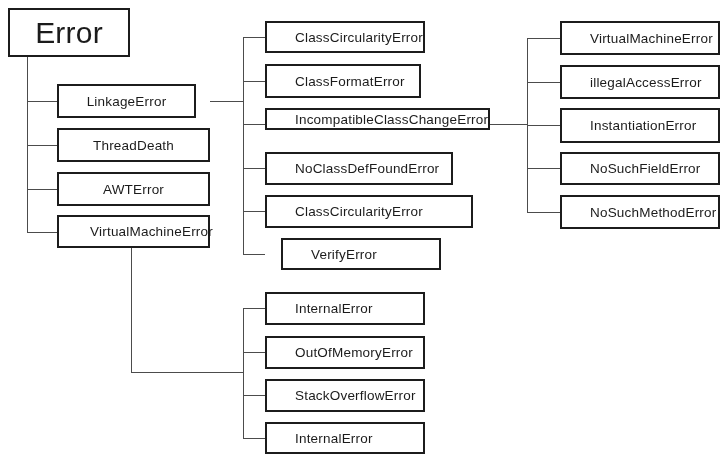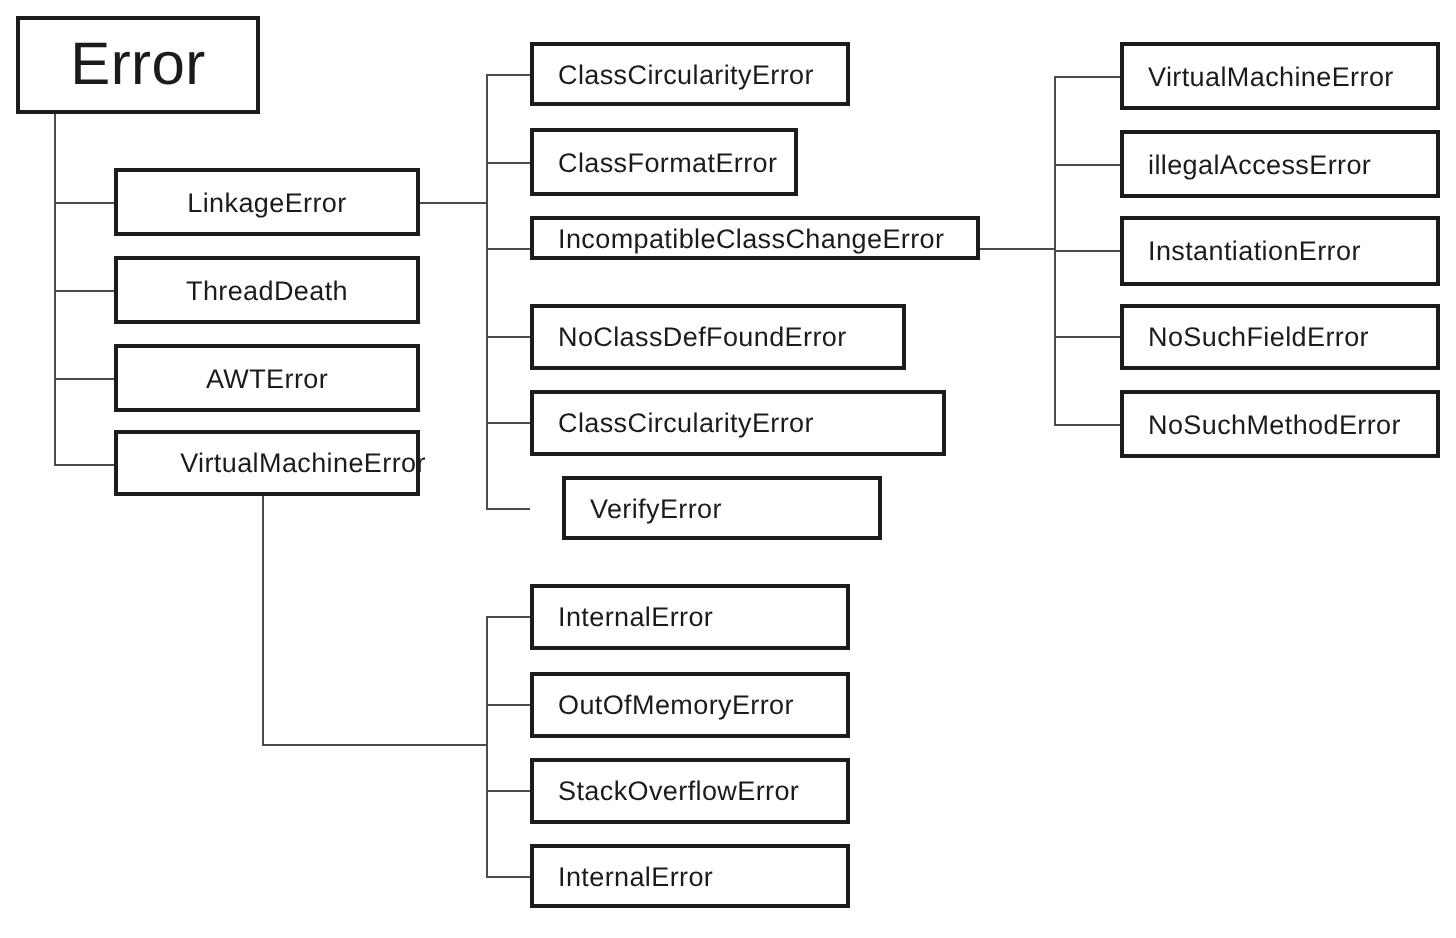--- a/index.html
+++ b/index.html
@@ -16,21 +16,21 @@
     overflow: hidden;
   }
   .box {
     position: absolute;
     box-sizing: border-box;
     border: 2px solid #1c1c1c;
     background: #ffffff;
     color: #1b1b1b;
     display: flex;
     align-items: center;
-    padding-left: 12px;
+    padding-left: 28px;
     font-size: 13.5px;
     letter-spacing: 0.2px;
     white-space: nowrap;
   }
   .box.center {
     justify-content: center;
     padding-left: 0;
   }
   .line {
     position: absolute;
@@ -62,26 +62,26 @@
     <div class="line" style="left: 527px; top: 168px; width: 33px; height: 1px; background: rgb(76, 76, 76);"></div>
     <div class="line" style="left: 527px; top: 212px; width: 33px; height: 1px; background: rgb(76, 76, 76);"></div>
     <div class="line" style="left: 131px; top: 248px; width: 1px; height: 125px; background: rgb(76, 76, 76);"></div>
     <div class="line" style="left: 131px; top: 372px; width: 112px; height: 1px; background: rgb(76, 76, 76);"></div>
     <div class="line" style="left: 243px; top: 308px; width: 1px; height: 131px; background: rgb(76, 76, 76);"></div>
     <div class="line" style="left: 243px; top: 308px; width: 22px; height: 1px; background: rgb(76, 76, 76);"></div>
     <div class="line" style="left: 243px; top: 352px; width: 22px; height: 1px; background: rgb(76, 76, 76);"></div>
     <div class="line" style="left: 243px; top: 395px; width: 22px; height: 1px; background: rgb(76, 76, 76);"></div>
     <div class="line" style="left: 243px; top: 438px; width: 22px; height: 1px; background: rgb(76, 76, 76);"></div>
     <div class="box center" style="left: 8px; top: 8px; width: 122px; height: 49px; border-color: rgb(28, 28, 28); font-size: 30px;">Error</div>
-    <div class="box center" style="left: 57px; top: 84px; width: 153px; height: 34px; border-color: rgb(28, 28, 28);">LinkageError</div>
+    <div class="box center" style="left: 57px; top: 84px; width: 139px; height: 34px; border-color: rgb(28, 28, 28);">LinkageError</div>
     <div class="box center" style="left: 57px; top: 128px; width: 153px; height: 34px; border-color: rgb(28, 28, 28);">ThreadDeath</div>
     <div class="box center" style="left: 57px; top: 172px; width: 153px; height: 34px; border-color: rgb(28, 28, 28);">AWTError</div>
     <div class="box center" style="left: 57px; top: 215px; width: 153px; height: 33px; border-color: rgb(28, 28, 28); padding-left: 36px;">VirtualMachineError</div>
     <div class="box" style="left: 265px; top: 21px; width: 160px; height: 32px; border-color: rgb(28, 28, 28);">ClassCircularityError</div>
-    <div class="box" style="left: 265px; top: 64px; width: 134px; height: 34px; border-color: rgb(28, 28, 28);">ClassFormatError</div>
+    <div class="box" style="left: 265px; top: 64px; width: 156px; height: 34px; border-color: rgb(28, 28, 28);">ClassFormatError</div>
     <div class="box" style="left: 265px; top: 108px; width: 225px; height: 22px; border-color: rgb(28, 28, 28);">IncompatibleClassChangeError</div>
     <div class="box" style="left: 265px; top: 152px; width: 188px; height: 33px; border-color: rgb(28, 28, 28);">NoClassDefFoundError</div>
     <div class="box" style="left: 265px; top: 195px; width: 208px; height: 33px; border-color: rgb(28, 28, 28);">ClassCircularityError</div>
     <div class="box" style="left: 281px; top: 238px; width: 160px; height: 32px; border-color: rgb(28, 28, 28);">VerifyError</div>
     <div class="box" style="left: 265px; top: 292px; width: 160px; height: 33px; border-color: rgb(28, 28, 28);">InternalError</div>
     <div class="box" style="left: 265px; top: 336px; width: 160px; height: 33px; border-color: rgb(28, 28, 28);">OutOfMemoryError</div>
     <div class="box" style="left: 265px; top: 379px; width: 160px; height: 33px; border-color: rgb(28, 28, 28);">StackOverflowError</div>
     <div class="box" style="left: 265px; top: 422px; width: 160px; height: 32px; border-color: rgb(28, 28, 28);">InternalError</div>
     <div class="box" style="left: 560px; top: 21px; width: 160px; height: 34px; border-color: rgb(28, 28, 28);">VirtualMachineError</div>
     <div class="box" style="left: 560px; top: 65px; width: 160px; height: 34px; border-color: rgb(28, 28, 28);">illegalAccessError</div>

